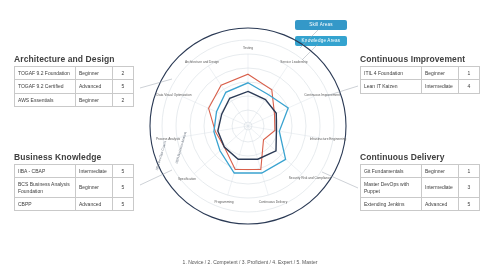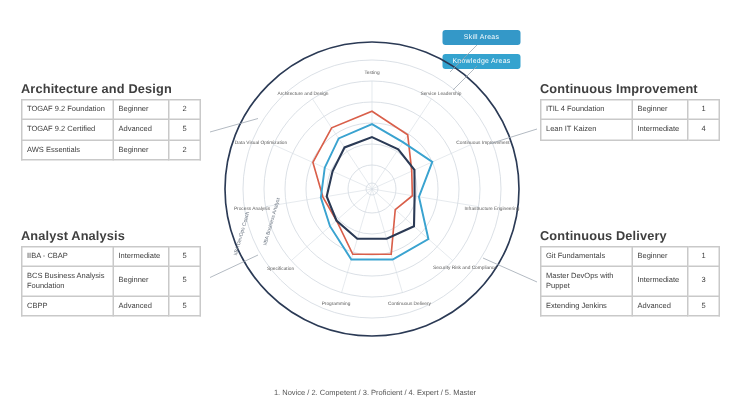--- a/index.html
+++ b/index.html
@@ -151,21 +151,21 @@
       <td class="c-score">5</td>
     </tr>
     <tr>
       <td class="c-name">AWS Essentials</td>
       <td class="c-level">Beginner</td>
       <td class="c-score">2</td>
     </tr>
   </tbody>
 </table>
 
-<div class="panel-title" style="left:14px; top:152px;">Analyst Analysis</div>
+<div class="panel-title" style="left:14px; top:152px;">Business Knowledge</div>
 <table class="skill-table" style="left:14px; top:164px;">
   <tbody>
     <tr>
       <td class="c-name">IIBA - CBAP</td>
       <td class="c-level">Intermediate</td>
       <td class="c-score">5</td>
     </tr>
     <tr>
       <td class="c-name">BCS Business Analysis Foundation</td>
       <td class="c-level">Beginner</td>

